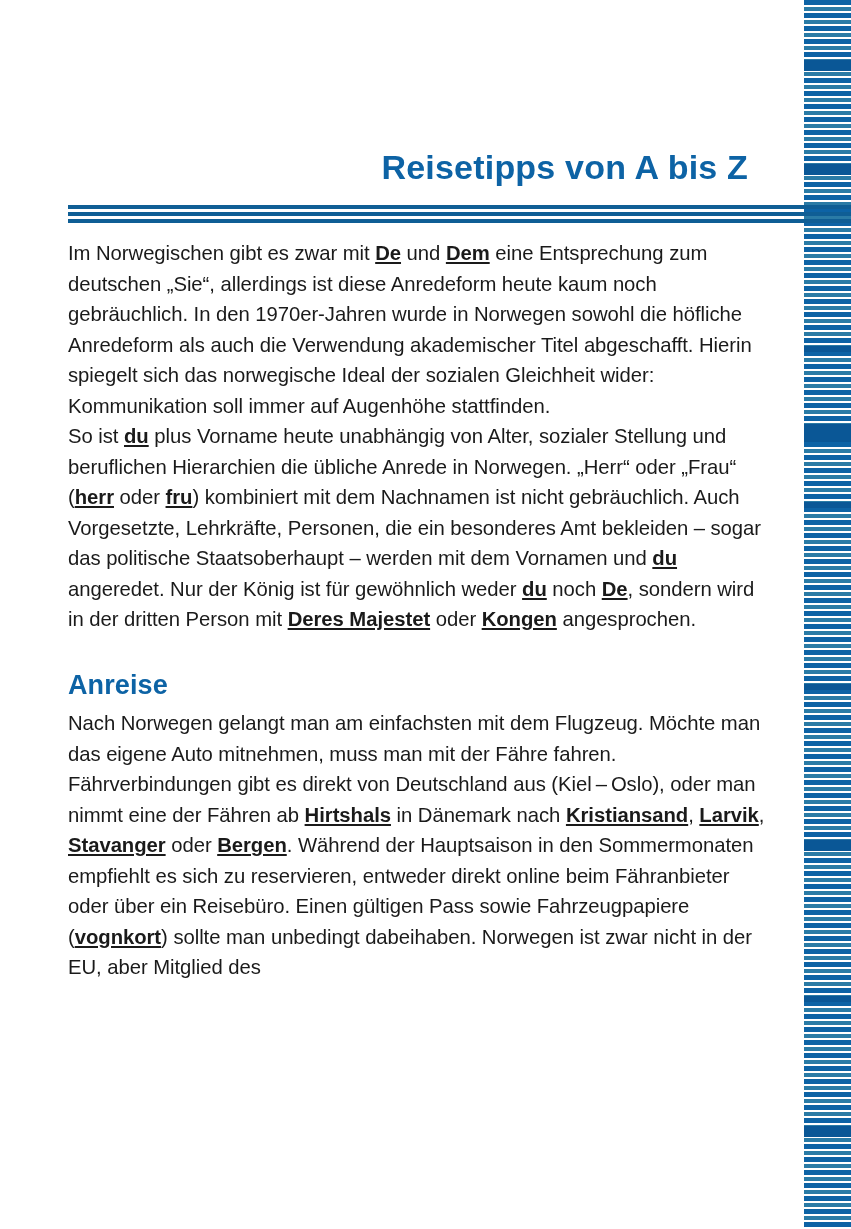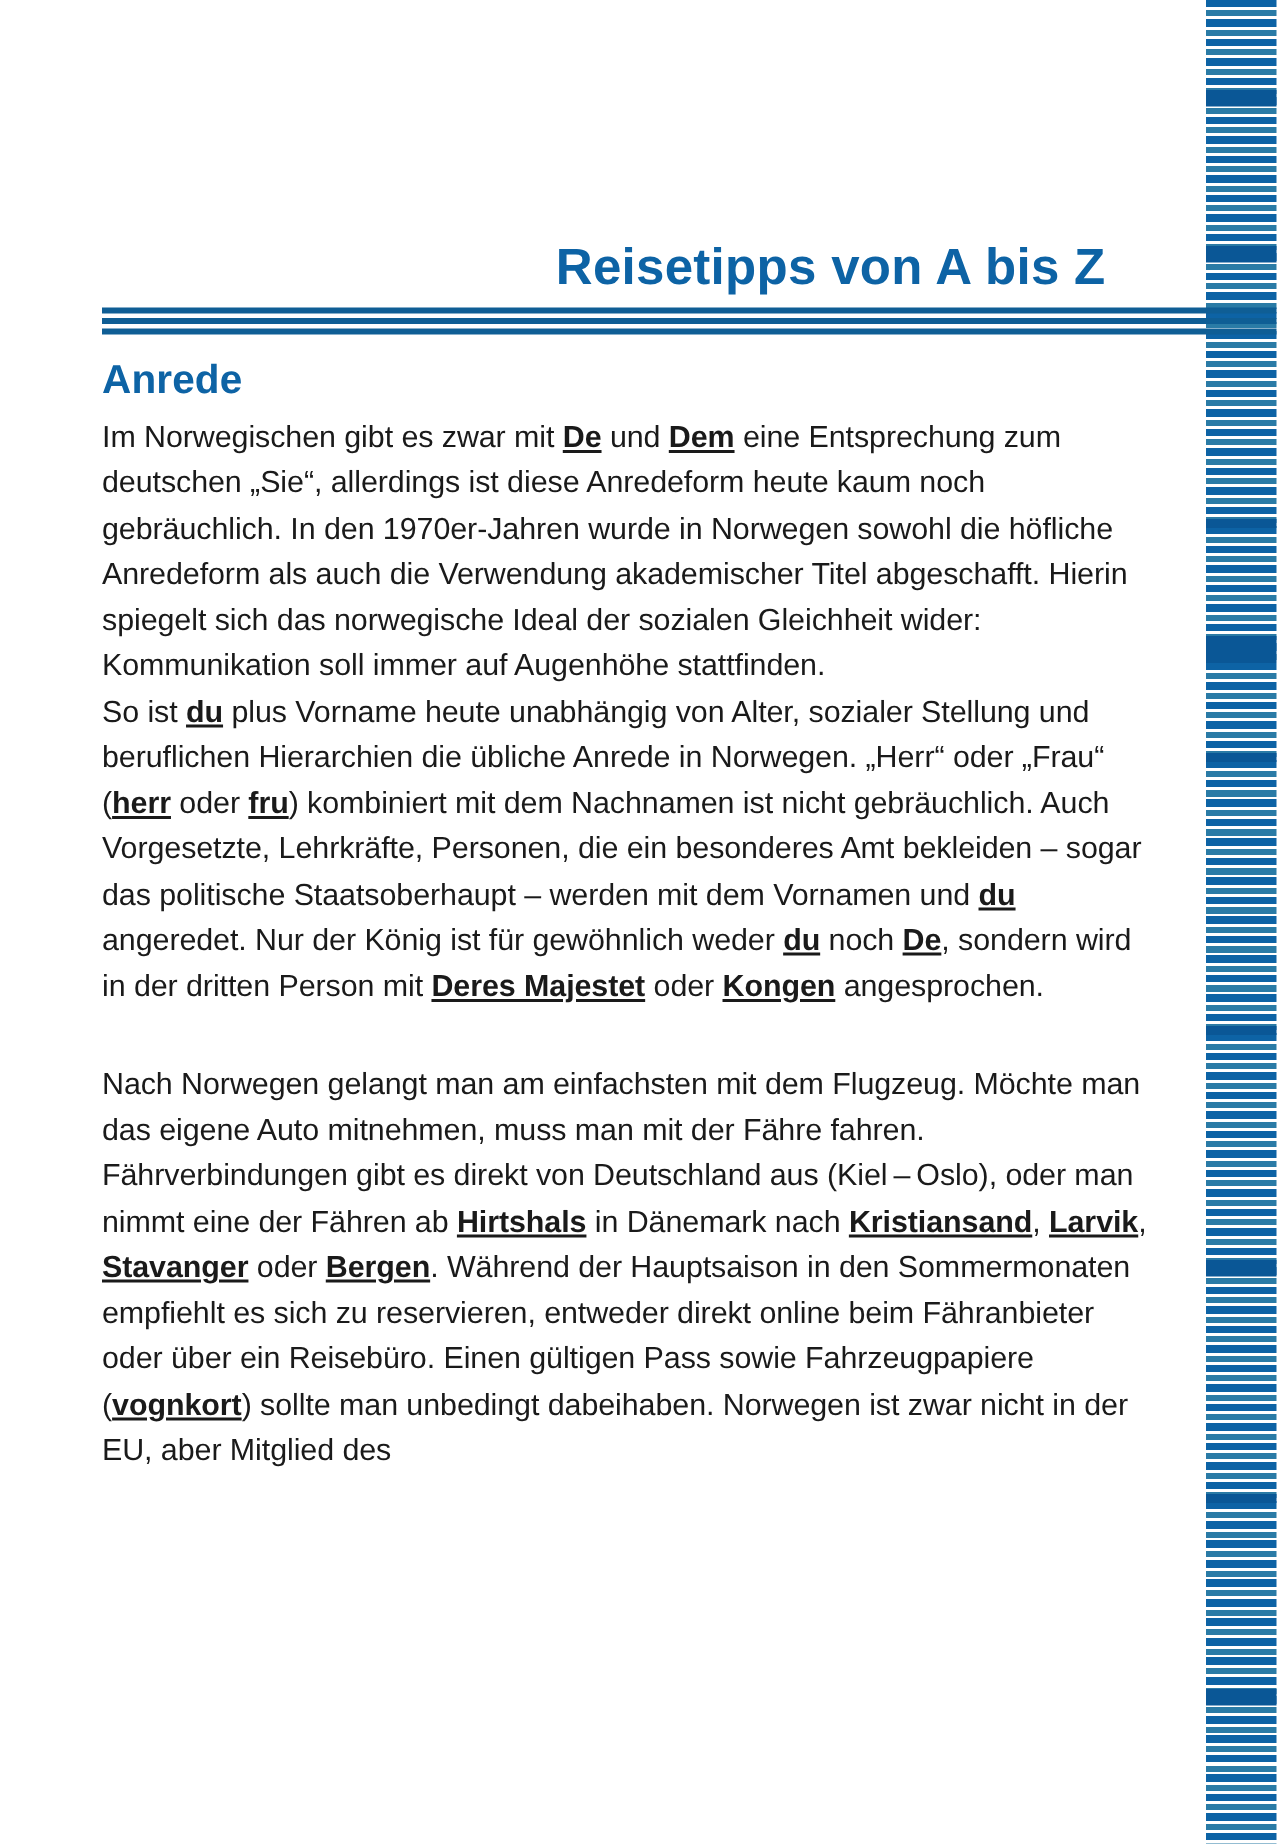--- a/index.html
+++ b/index.html
@@ -38,21 +38,21 @@
   }
 
   
   #title-block {
     position: absolute;
     left: 0;
     top: 148px;
     width: 804px;
   }
   #page-title {
-    margin: 11px;
+    margin: 0;
     padding: 0 56px 0 0;
     text-align: right;
     font-size: 34px;
     font-weight: bold;
     letter-spacing: 0.2px;
     color: #0d63a5;
     line-height: 1.15;
     white-space: nowrap;
   }
   #title-rules {
@@ -130,20 +130,20 @@
   <h1 id="page-title">Reisetipps von A bis Z</h1>
   <div id="title-rules">
     <div class="rule r1"></div>
     <div class="rule r2"></div>
     <div class="rule r3"></div>
   </div>
 </div>
 
 <div id="article">
     <div class="section">
-      <h2 class="section-heading">Anrede</h2>
       <p class="body-text"><span>Im Norwegischen gibt es zwar mit </span><b>De</b><span> und </span><b>Dem</b><span> eine Entsprechung zum deutschen „Sie“, allerdings ist diese Anredeform heute kaum noch gebräuchlich. In den 1970er-Jahren wurde in Norwegen sowohl die höfliche Anredeform als auch die Verwendung akademischer Titel abgeschafft. Hierin spiegelt sich das norwegische Ideal der sozialen Gleichheit wider: Kommunikation soll immer auf Augenhöhe stattfinden.</span></p>
       <p class="body-text"><span>So ist </span><b>du</b><span> plus Vorname heute unabhängig von Alter, sozialer Stellung und beruflichen Hierarchien die übliche Anrede in Norwegen. „Herr“ oder „Frau“ (</span><b>herr</b><span> oder </span><b>fru</b><span>) kombiniert mit dem Nachnamen ist nicht gebräuchlich. Auch Vorgesetzte, Lehrkräfte, Personen, die ein besonderes Amt bekleiden – sogar das politische Staatsoberhaupt – werden mit dem Vornamen und </span><b>du</b><span> angeredet. Nur der König ist für gewöhnlich weder </span><b>du</b><span> noch </span><b>De</b><span>, sondern wird in der dritten Person mit </span><b>Deres Majestet</b><span> oder </span><b>Kongen</b><span> angesprochen.</span></p>
     </div>
     <div class="section">
+      <h2 class="section-heading">Anreise</h2>
       <p class="body-text"><span>Nach Norwegen gelangt man am einfachsten mit dem Flugzeug. Möchte man das eigene Auto mitnehmen, muss man mit der Fähre fahren. Fährverbindungen gibt es direkt von Deutschland aus (Kiel – Oslo), oder man nimmt eine der Fähren ab </span><b>Hirtshals</b><span> in Dänemark nach </span><b>Kristiansand</b><span>, </span><b>Larvik</b><span>, </span><b>Stavanger</b><span> oder </span><b>Bergen</b><span>. Während der Hauptsaison in den Sommermonaten empfiehlt es sich zu reservieren, entweder direkt online beim Fähranbieter oder über ein Reisebüro. Einen gültigen Pass sowie Fahrzeugpapiere (</span><b>vognkort</b><span>) sollte man unbedingt dabeihaben. Norwegen ist zwar nicht in der EU, aber Mitglied des</span></p>
     </div>
   </div>
 
 </body></html>

